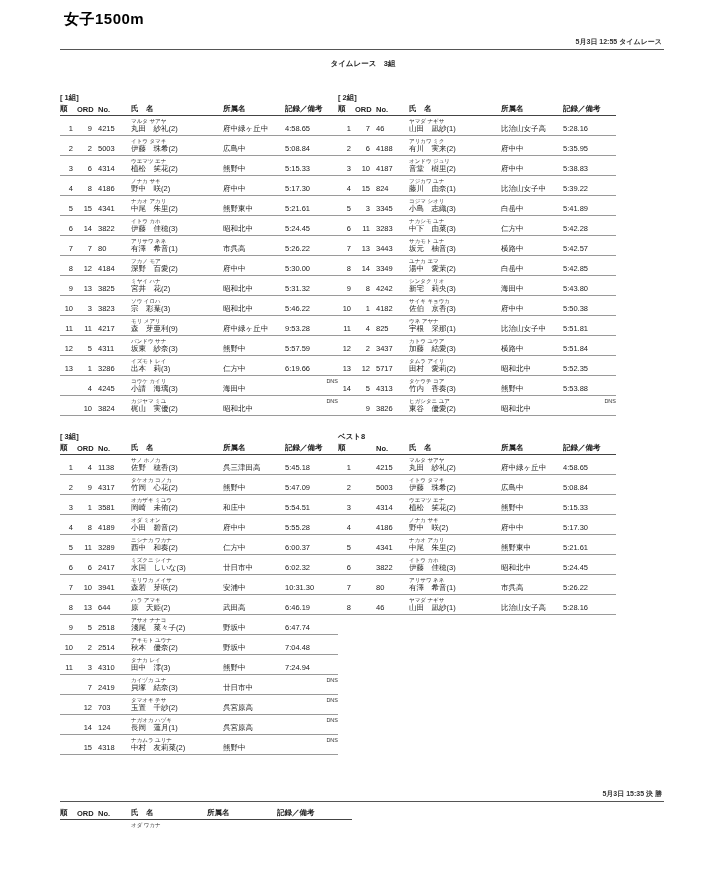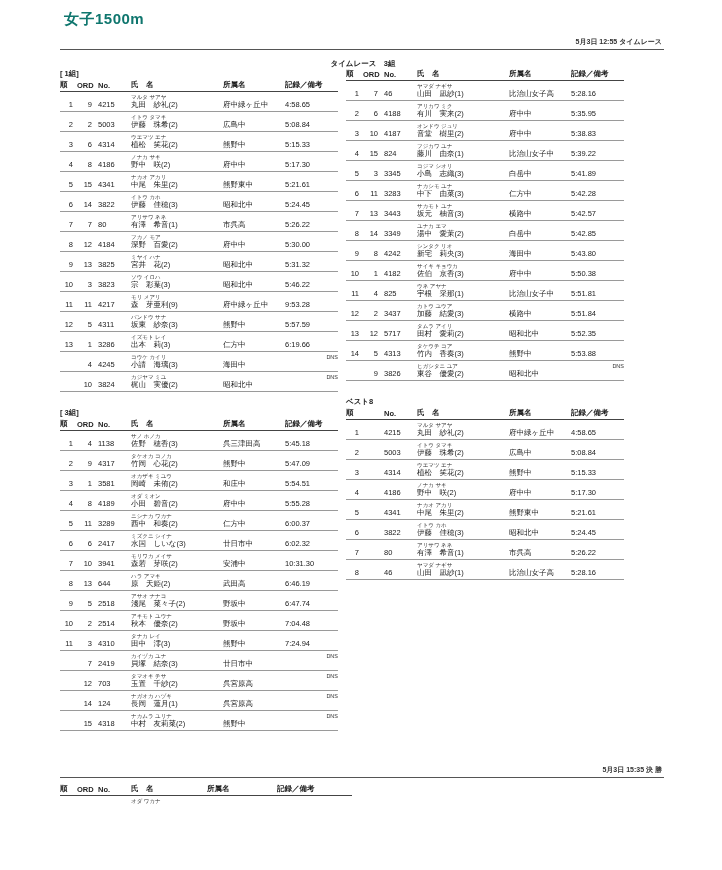--- a/index.html
+++ b/index.html
@@ -2,25 +2,25 @@
 <html lang="ja"><head>
 <meta charset="utf-8">
 <style>
   html,body{margin:0;padding:0;background:#fff;}
   body{
     width:722px;height:870px;overflow:hidden;color:#141414;
     font-family:"Liberation Sans","DejaVu Sans",sans-serif;
     -webkit-font-smoothing:antialiased;
   }
   .page{box-sizing:border-box;width:722px;padding:4px 58px 0 60px;}
-  h1.event-title{font-size:15px;font-weight:600;letter-spacing:0.5px;margin:6px 0 0 4px;color:#0f766e;}
+  h1.event-title{font-size:15px;font-weight:600;letter-spacing:0.5px;margin:6px 0 0 4px;color:#000000;}
   .schedule{border-bottom:1px solid #555;text-align:right;font-size:7px;color:#333;
             padding:0 2px 2px 0;margin-top:8px;font-weight:600;}
   .race-format{font-size:7.5px;font-weight:600;margin:9px 0 0 2px;color:#222;text-align:center;}
-  .grid{display:grid;grid-template-columns:278px 278px;column-gap:8px;margin-top:0;}
+  .grid{display:grid;grid-template-columns:278px 278px;margin-top:24px;}
   .heat-label{font-size:7.5px;font-weight:600;margin:0 0 1px 0;color:#222;}
   .stack-gap{margin-top:16px;}
   table.results{width:100%;border-collapse:collapse;table-layout:fixed;}
   table.results th{
     font-size:7.5px;font-weight:600;text-align:left;color:#222;
     border-bottom:1.5px solid #444;padding:0 0 1px 0;white-space:nowrap;overflow:hidden;
   }
   table.results td{padding:0;font-size:7.5px;line-height:10px;white-space:nowrap;overflow:hidden;color:#1a1a1a;}
   tr.kana td{font-size:5.5px;line-height:6px;padding-top:2px;color:#333;}
   tr.main td{border-bottom:1px solid #9a9a9a;padding-bottom:1px;}
@@ -565,20 +565,21 @@
                   <td class="c4">熊野中</td>
                   <td class="c5"></td>
                 </tr>
               </tbody>
             </table>
           </div>
       </section>
     </div>
     <div>
       <section>
+        <div class="heat-label">[ 2組]</div>
         <div>
             <table class="results">
               <thead>
                 <tr>
                   <th class="c0">順</th>
                   <th class="c1">ORD</th>
                   <th class="c2">No.</th>
                   <th class="c3">氏　名</th>
                   <th class="c4">所属名</th>
                   <th class="c5">記録／備考</th>

